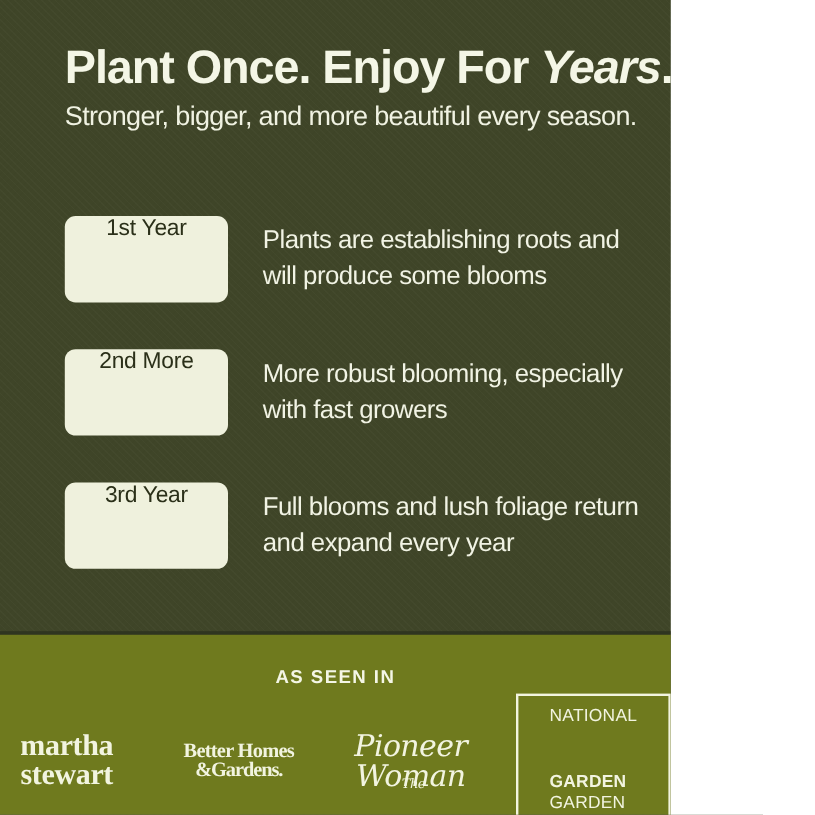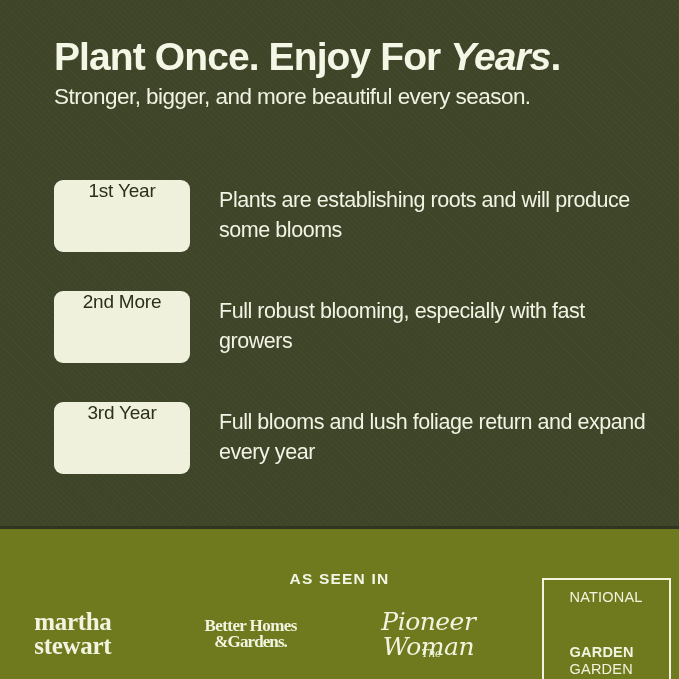--- a/index.html
+++ b/index.html
@@ -7,21 +7,21 @@
     padding: 0;
   }
   body {
     width: 679px;
     height: 679px;
     font-family: "Liberation Sans", sans-serif;
     overflow: hidden;
   }
   #infographic {
     position: relative;
-    width: 679px;
+    width: 559px;
     height: 679px;
     background: #3F4528;
     background-image:
       repeating-linear-gradient(45deg, rgba(255,255,255,0.018) 0 1px, transparent 1px 4px),
       repeating-linear-gradient(-45deg, rgba(0,0,0,0.02) 0 1px, transparent 1px 4px);
     overflow: hidden;
   }
 
   
   .header {
@@ -109,21 +109,21 @@
     top: 529px;
     bottom: 0;
     background: #6F7A1E;
   }
   .as-seen-in {
     text-align: center;
     font-size: 15.5px;
     font-weight: bold;
     letter-spacing: 1.2px;
     color: #F4F6E6;
-    padding-top: 41px;
+    padding-top: 27px;
   }
   .logos {
     position: absolute;
     left: 0;
     right: 0;
     top: 62px;
     height: 86px;
     display: flex;
     align-items: flex-end;
     gap: 32px;
@@ -207,21 +207,21 @@
       <div class="year-chip">
         <span class="year-chip-label">1st Year</span>
       </div>
       <div class="row-desc">Plants are establishing roots and will produce some blooms</div>
     </div>
 
     <div class="row">
       <div class="year-chip">
         <span class="year-chip-label">2nd More</span>
       </div>
-      <div class="row-desc">Full robust blooming, especially with fast growers</div>
+      <div class="row-desc">More robust blooming, especially with fast growers</div>
     </div>
 
     <div class="row">
       <div class="year-chip">
         <span class="year-chip-label">3rd Year</span>
       </div>
       <div class="row-desc">Full blooms and lush foliage return and expand every year</div>
     </div>
 
   </div>

